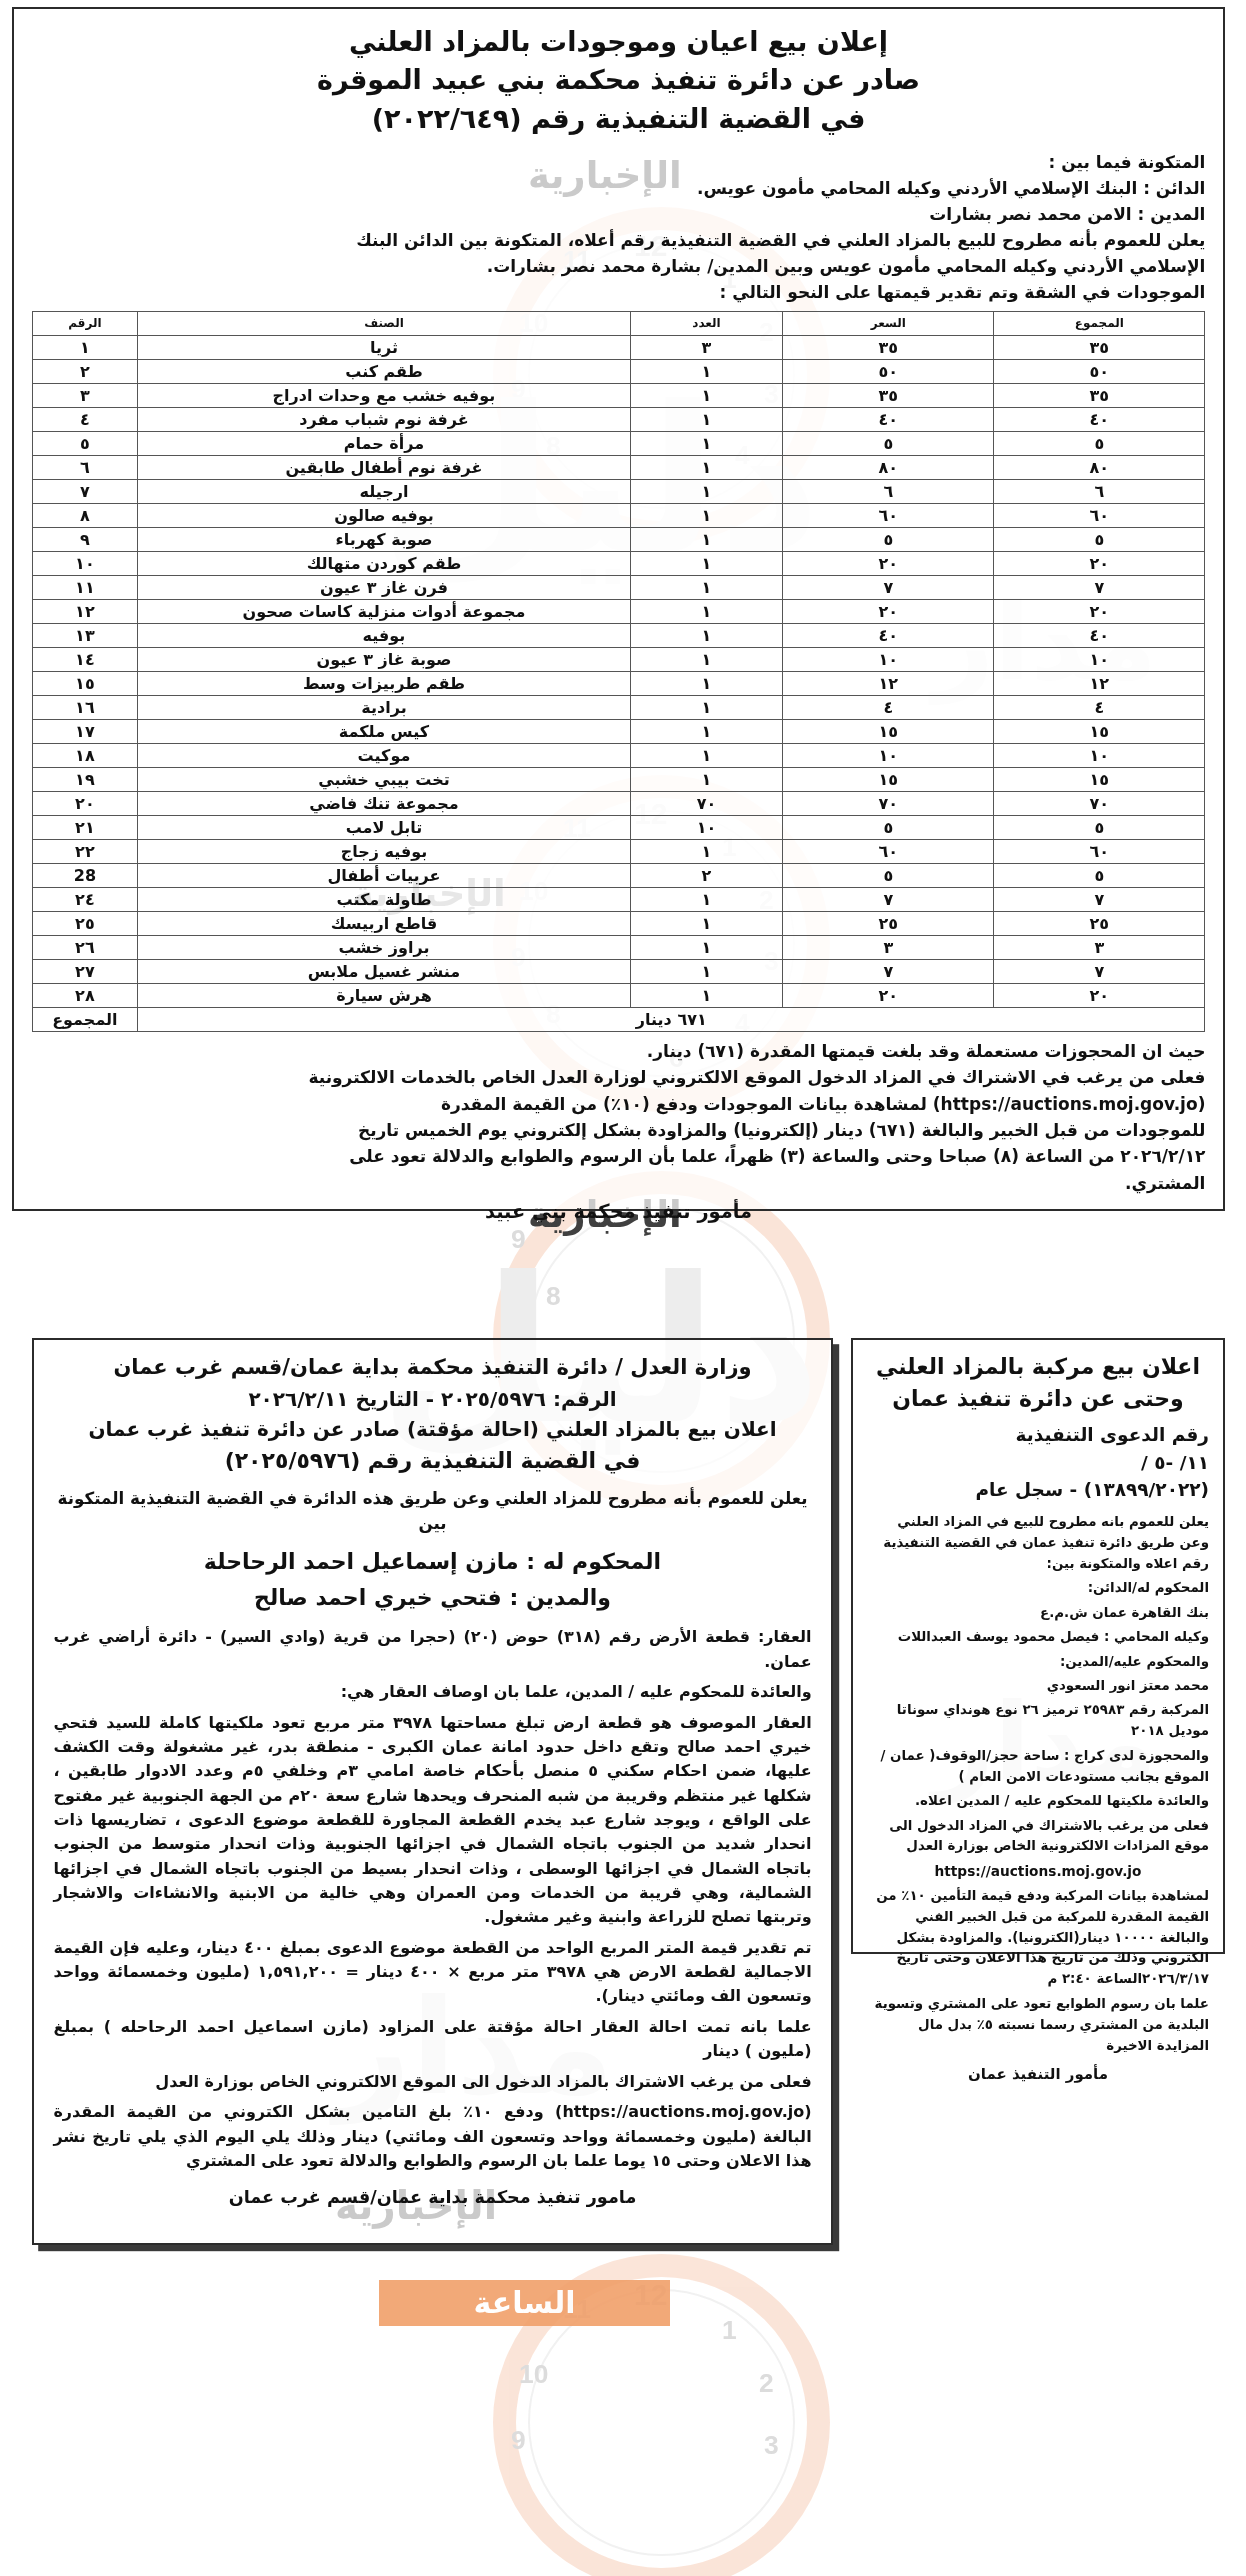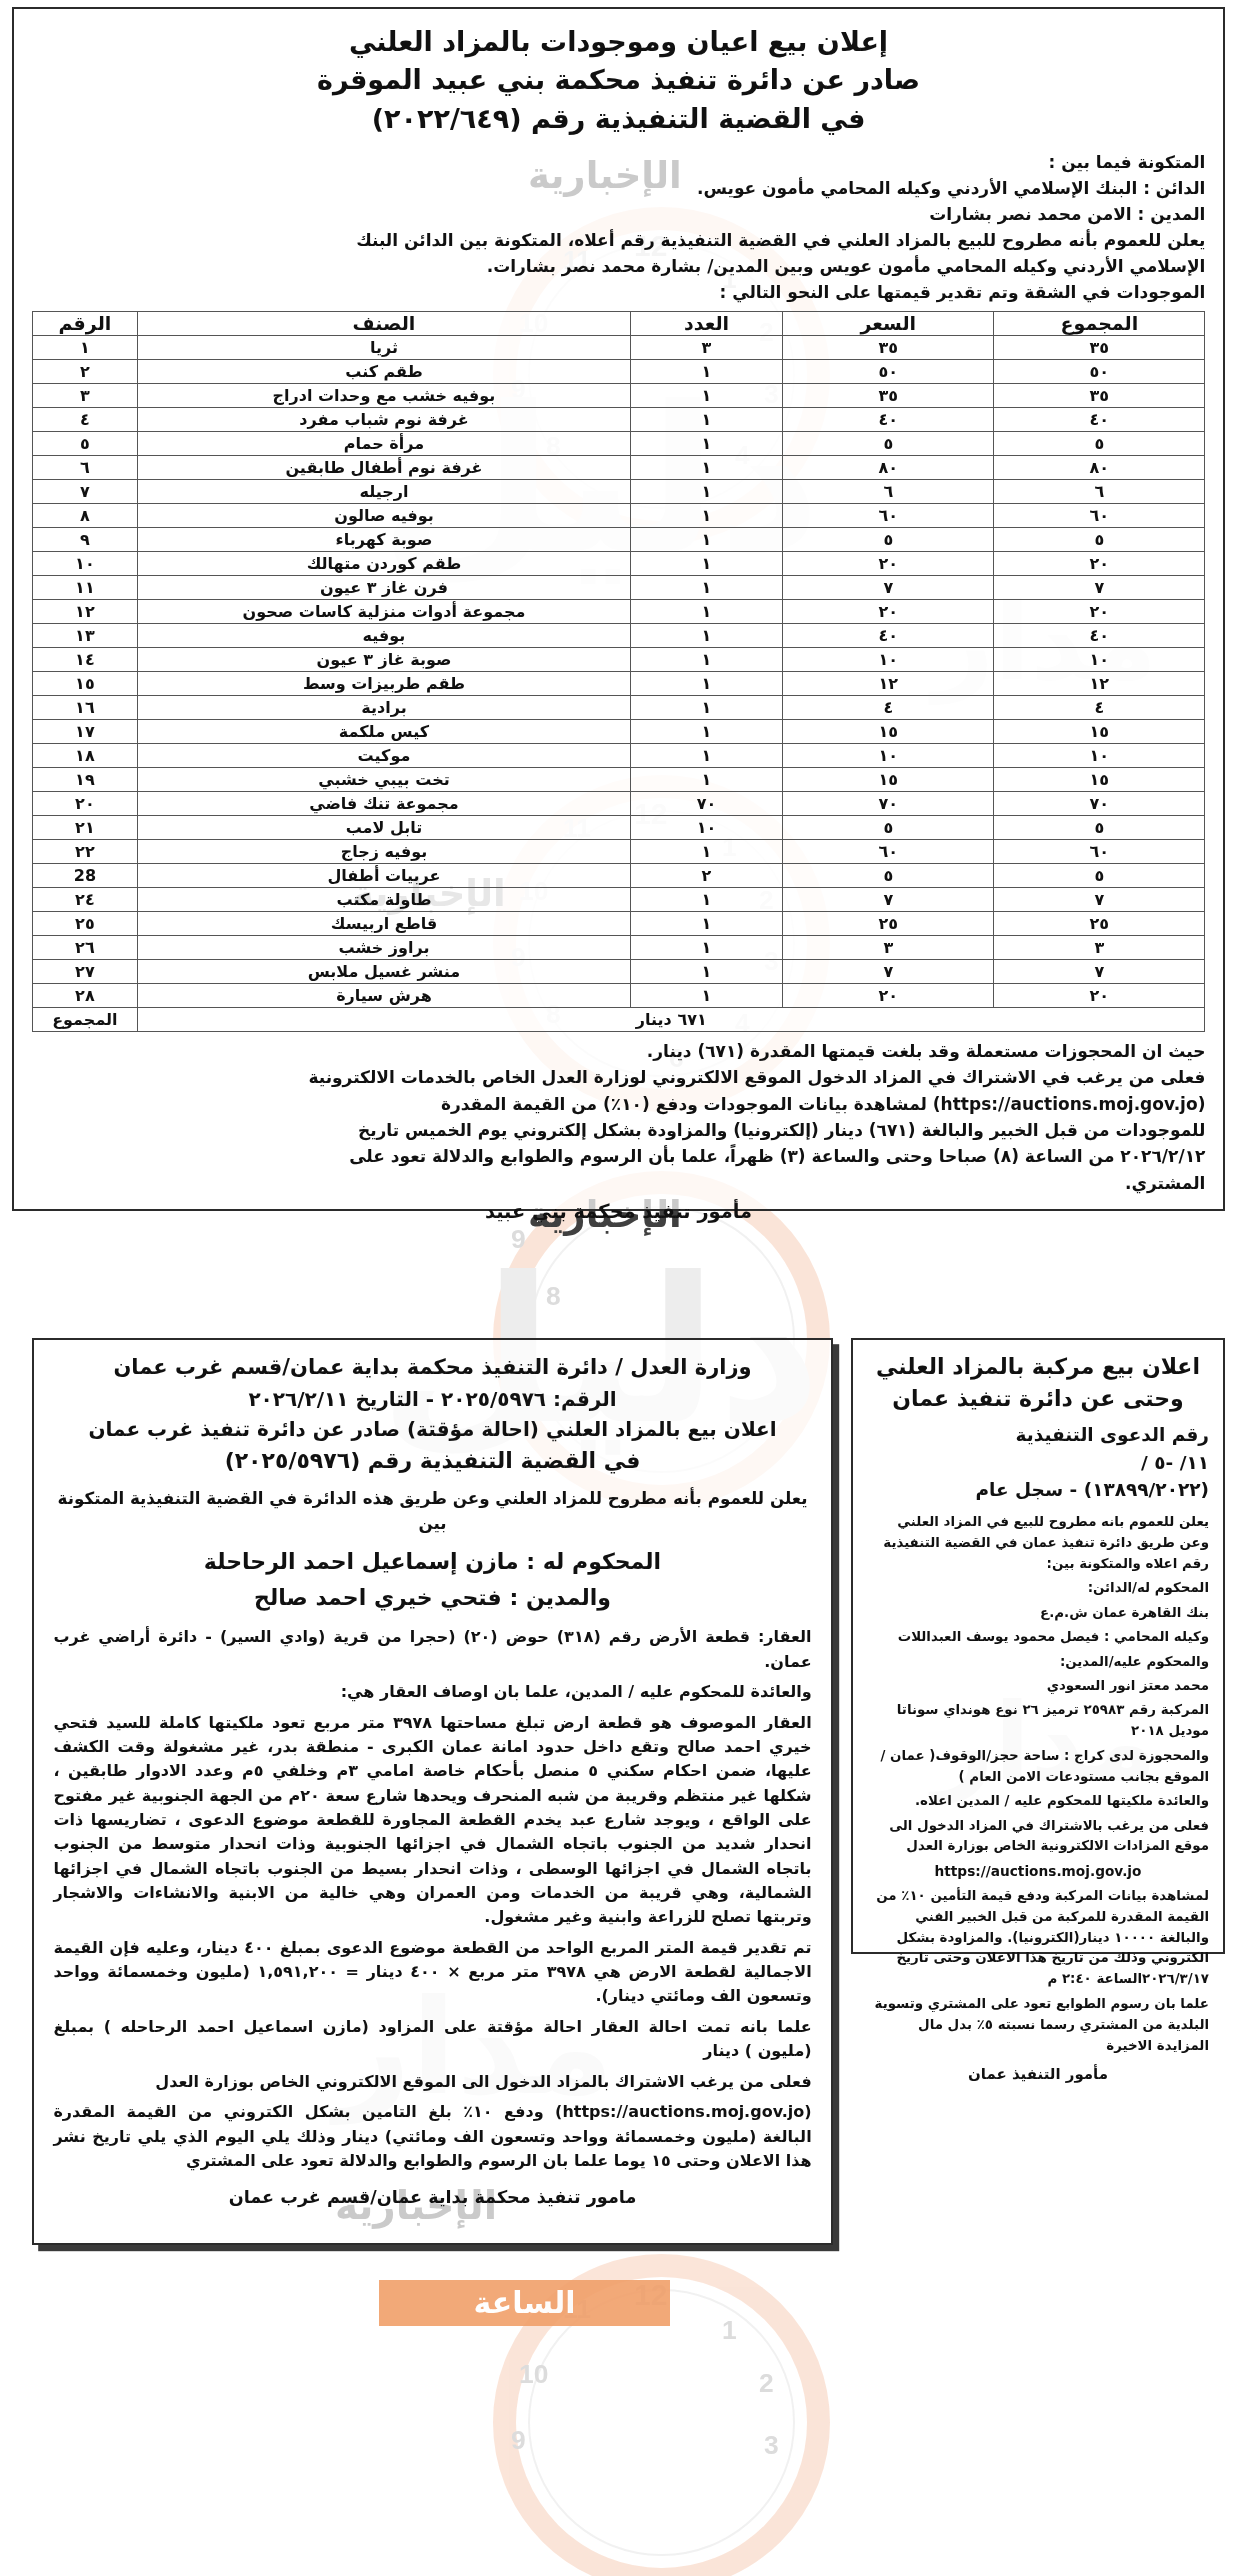--- a/index.html
+++ b/index.html
@@ -101,21 +101,21 @@
   table.items th,
   table.items td {
     border: 0.9px solid #555;
     text-align: center;
     padding: 0;
     height: 23px;
     line-height: 23px;
     font-weight: bold;
     white-space: nowrap;
   }
-  table.items th { font-size: 19px; }
+  table.items th { font-size: 12px; }
   td.subject { text-align: center; }
   col.c-total  { width: 18%; }
   col.c-price  { width: 18%; }
   col.c-count  { width: 13%; }
   col.c-item   { width: 42%; }
   col.c-no     { width: 9%; }
 
   .totalrow td { font-weight: bold; }
 
   

